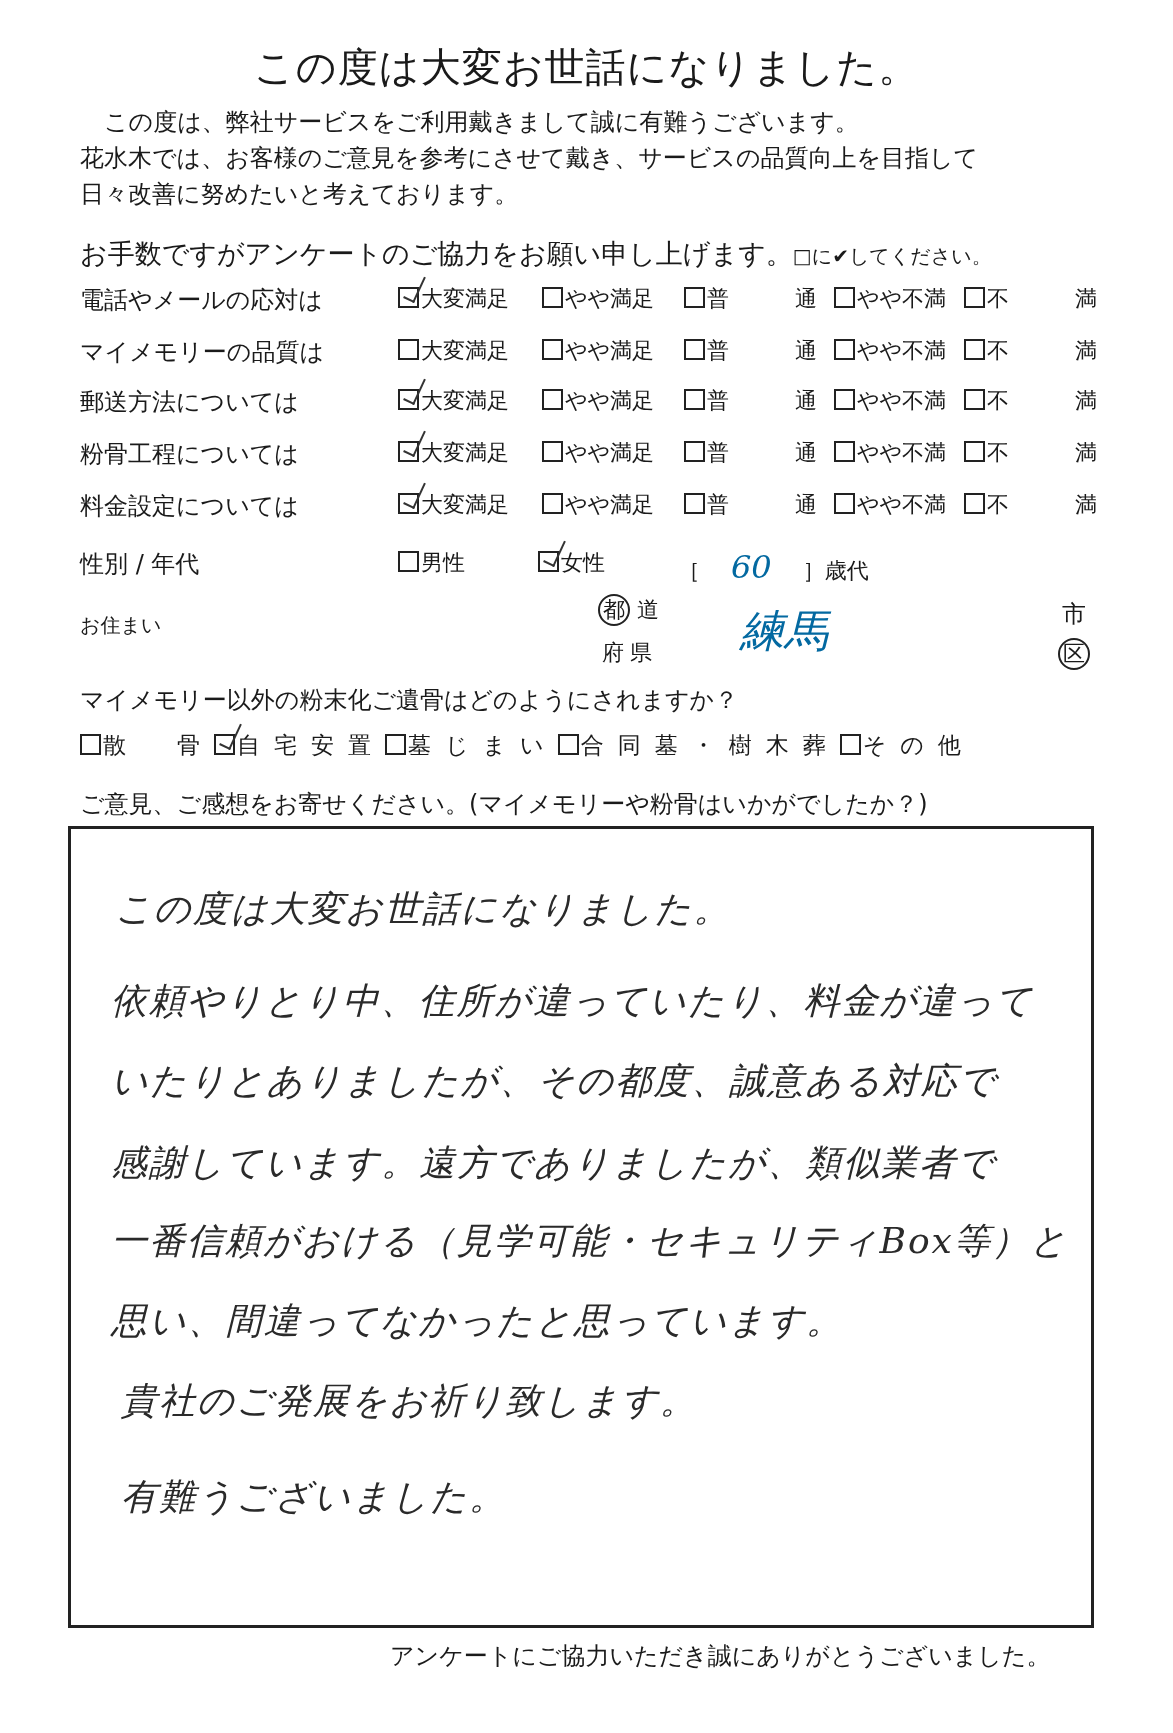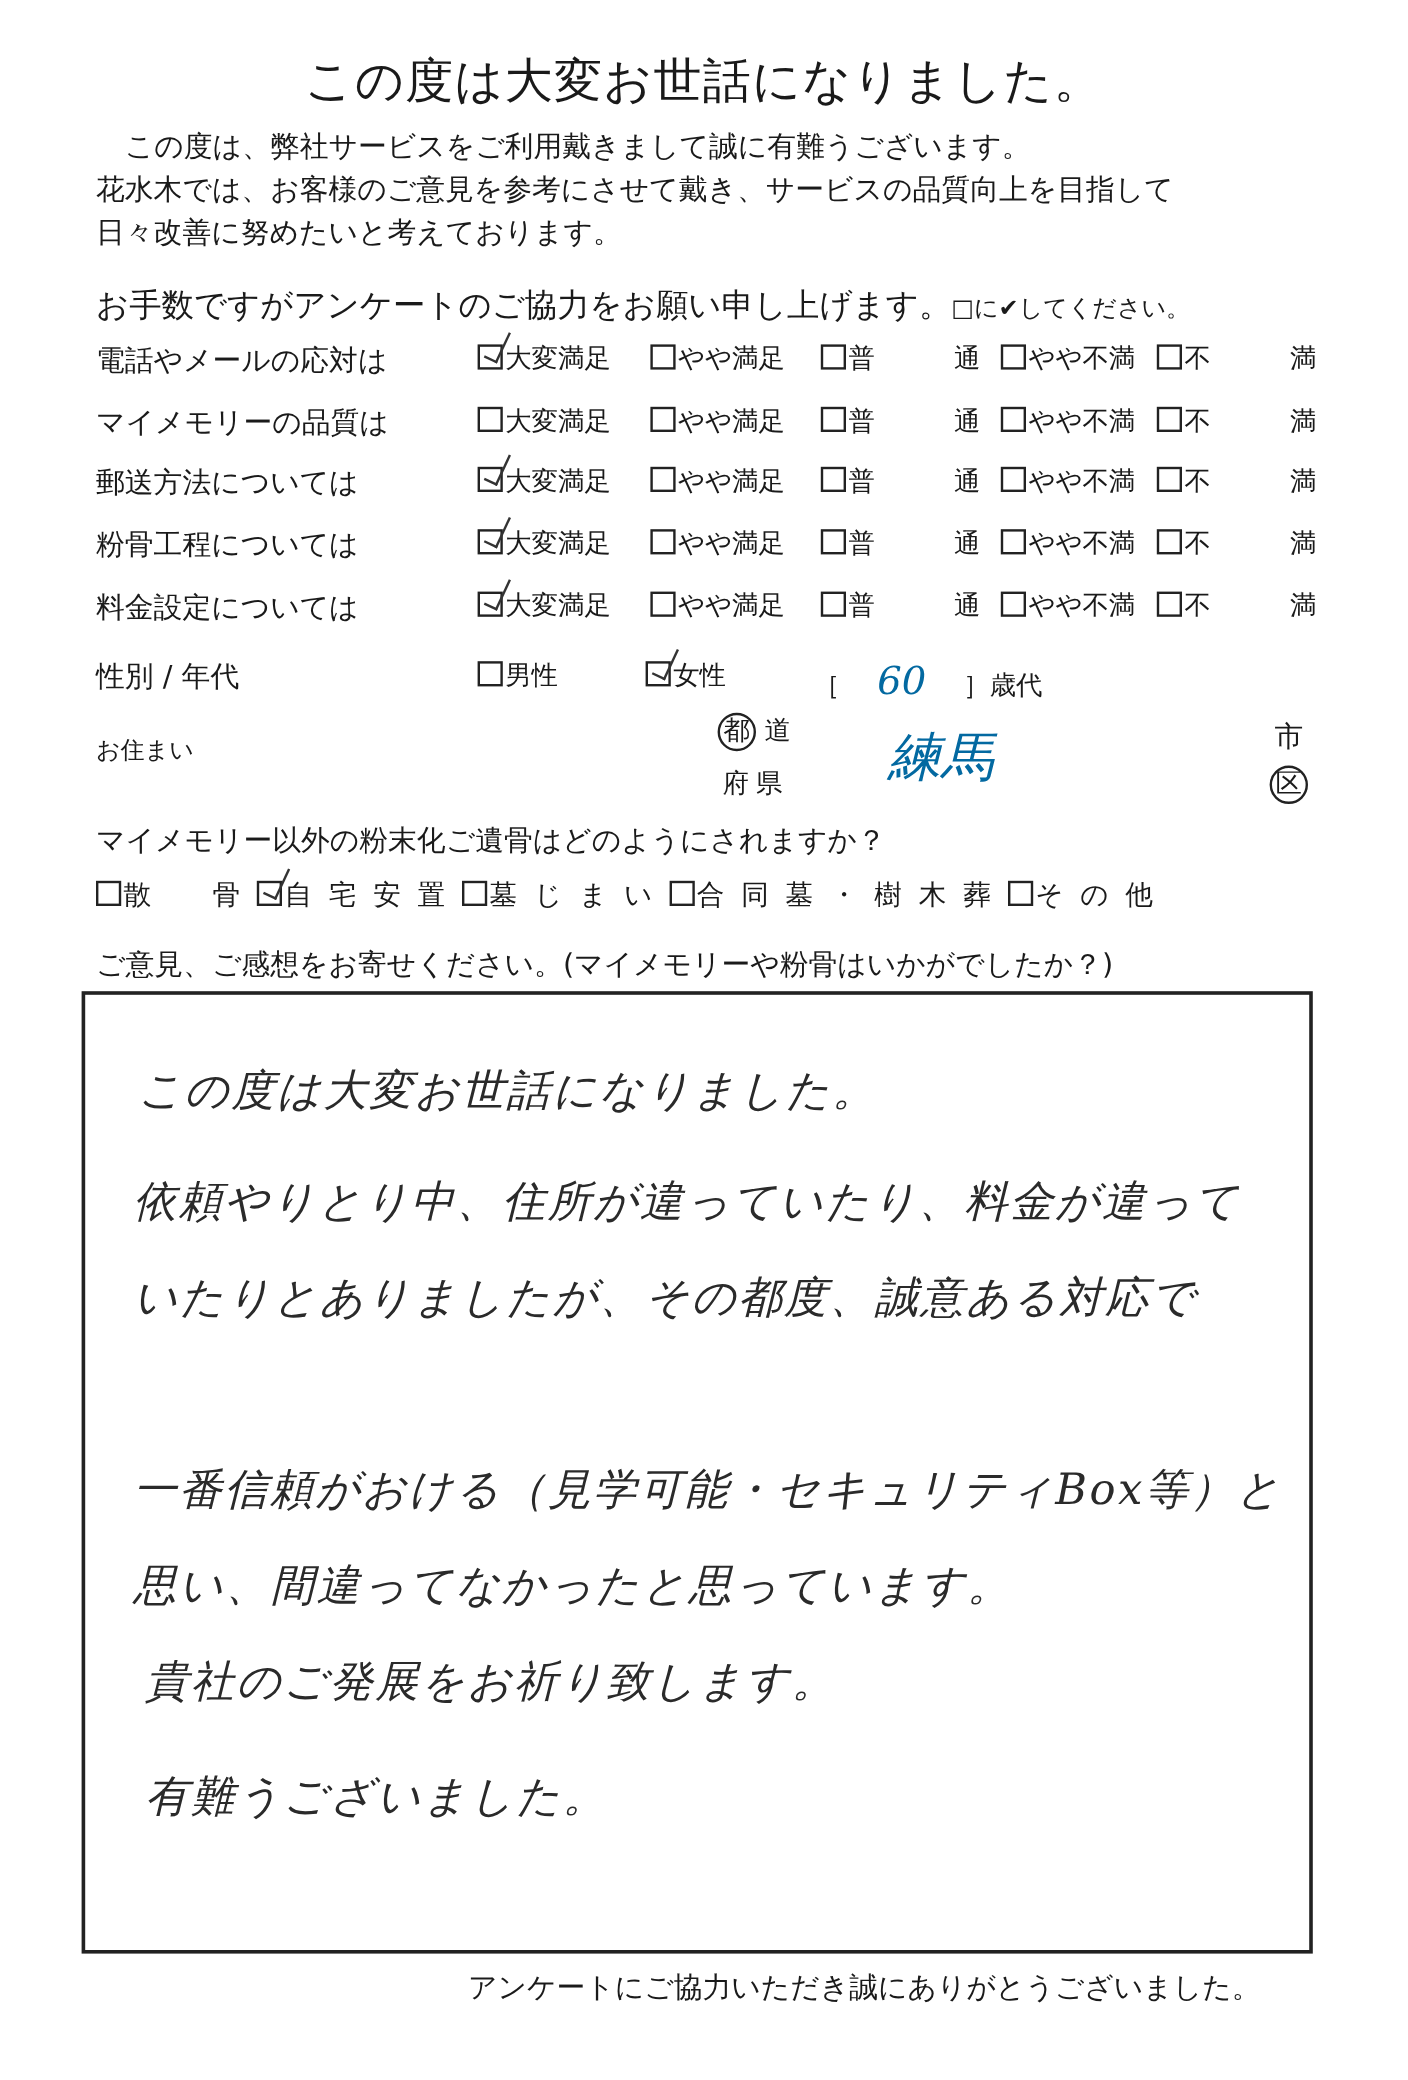--- a/index.html
+++ b/index.html
@@ -110,19 +110,20 @@
 <div class="abs" style="left:80px;top:684px;font-size:24px;">マイメモリー以外の粉末化ご遺骨はどのようにされますか？</div>
 <div class="abs" style="left:80px;top:730px;font-size:23px;width:1010px;">
   <span class="spaced"><span class="box"></span><span>散　骨</span></span><span class="spaced"><span class="box checked"></span><span>自宅安置</span></span><span class="spaced"><span class="box"></span><span>墓じまい</span></span><span class="spaced"><span class="box"></span><span>合同墓・樹木葬</span></span><span class="spaced"><span class="box"></span><span>その他</span></span>
 </div>
 
 <div class="abs" style="left:80px;top:788px;font-size:24px;">ご意見、ご感想をお寄せください。(マイメモリーや粉骨はいかがでしたか？)</div>
 <div class="comment-box">
   <div class="comment-line" style="top:56px;left:44px;">この度は大変お世話になりました。</div>
   <div class="comment-line" style="top:148px;">依頼やりとり中、住所が違っていたり、料金が違って</div>
   <div class="comment-line" style="top:228px;">いたりとありましたが、その都度、誠意ある対応で</div>
+  <div class="comment-line" style="top:310px;">感謝しています。遠方でありましたが、類似業者で</div>
   <div class="comment-line" style="top:388px;">一番信頼がおける（見学可能・セキュリティBox等）と</div>
   <div class="comment-line" style="top:468px;">思い、間違ってなかったと思っています。</div>
   <div class="comment-line" style="top:548px;left:50px;">貴社のご発展をお祈り致します。</div>
   <div class="comment-line" style="top:644px;left:50px;">有難うございました。</div>
 </div>
 
 <div class="abs footer">アンケートにご協力いただき誠にありがとうございました。</div>
 
 </body></html>

